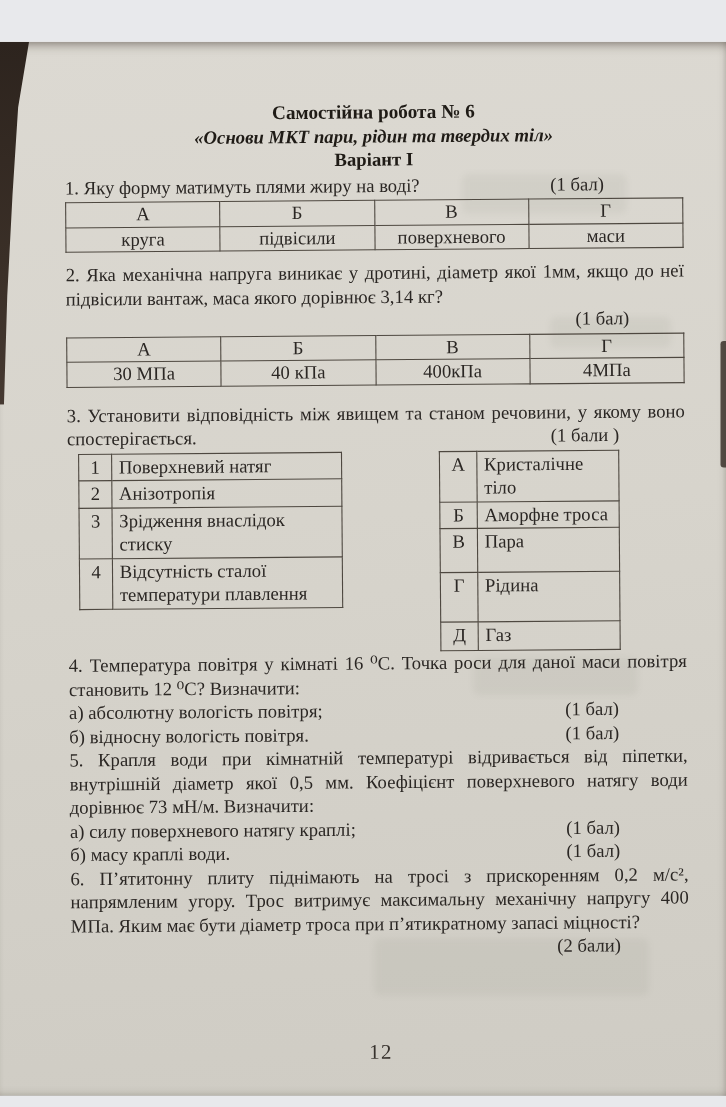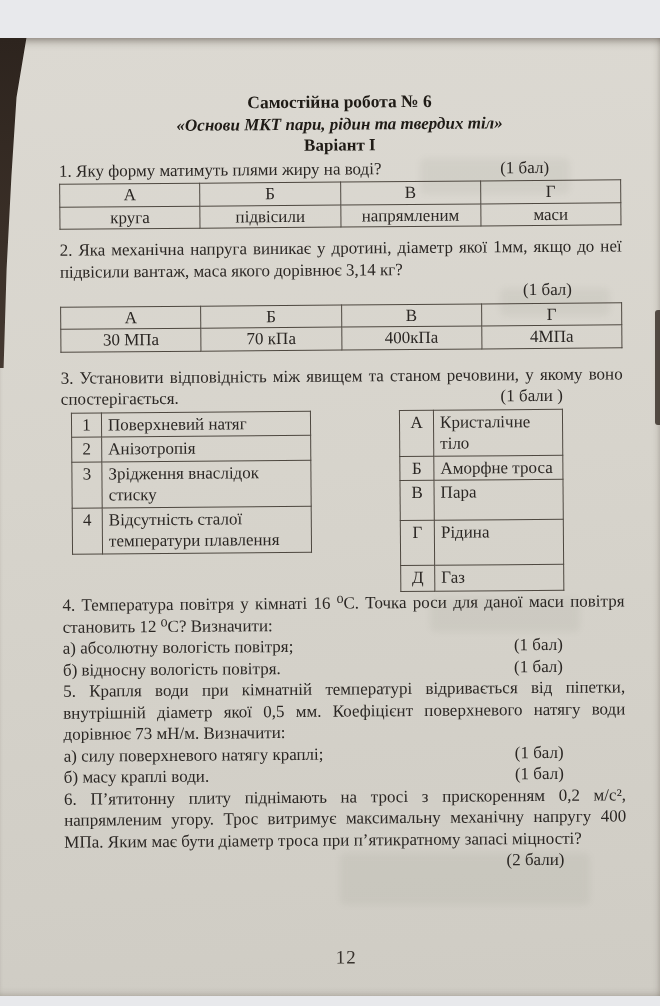--- a/index.html
+++ b/index.html
@@ -99,40 +99,40 @@
         <tbody>
             <tr>
           <td>А</td>
           <td>Б</td>
           <td>В</td>
           <td>Г</td>
         </tr>
         <tr class="vals">
           <td>круга</td>
           <td>підвісили</td>
-          <td>напрямленим</td>
+          <td>поверхневого</td>
           <td>маси</td>
         </tr>
       </tbody>
         </table>
 
       <div class="q2-block">
         <div class="para">2. Яка механічна напруга виникає у дротині, діаметр якої 1мм, якщо до неї підвісили вантаж, маса якого дорівнює 3,14 кг?</div>
         <div class="pts-line">(1 бал)</div>
         <table class="anstable">
           <tbody>
               <tr>
             <td>А</td>
             <td>Б</td>
             <td>В</td>
             <td>Г</td>
           </tr>
           <tr class="vals">
             <td>30 МПа</td>
-            <td>70 кПа</td>
+            <td>40 кПа</td>
             <td>400кПа</td>
             <td>4МПа</td>
           </tr>
         </tbody>
           </table>
       </div>
 
       <div class="q3-text">
         <span>3.  Установити відповідність між явищем та станом речовини, у якому воно спостерігається.</span>
         <span class="pts">(1 бали )</span>

